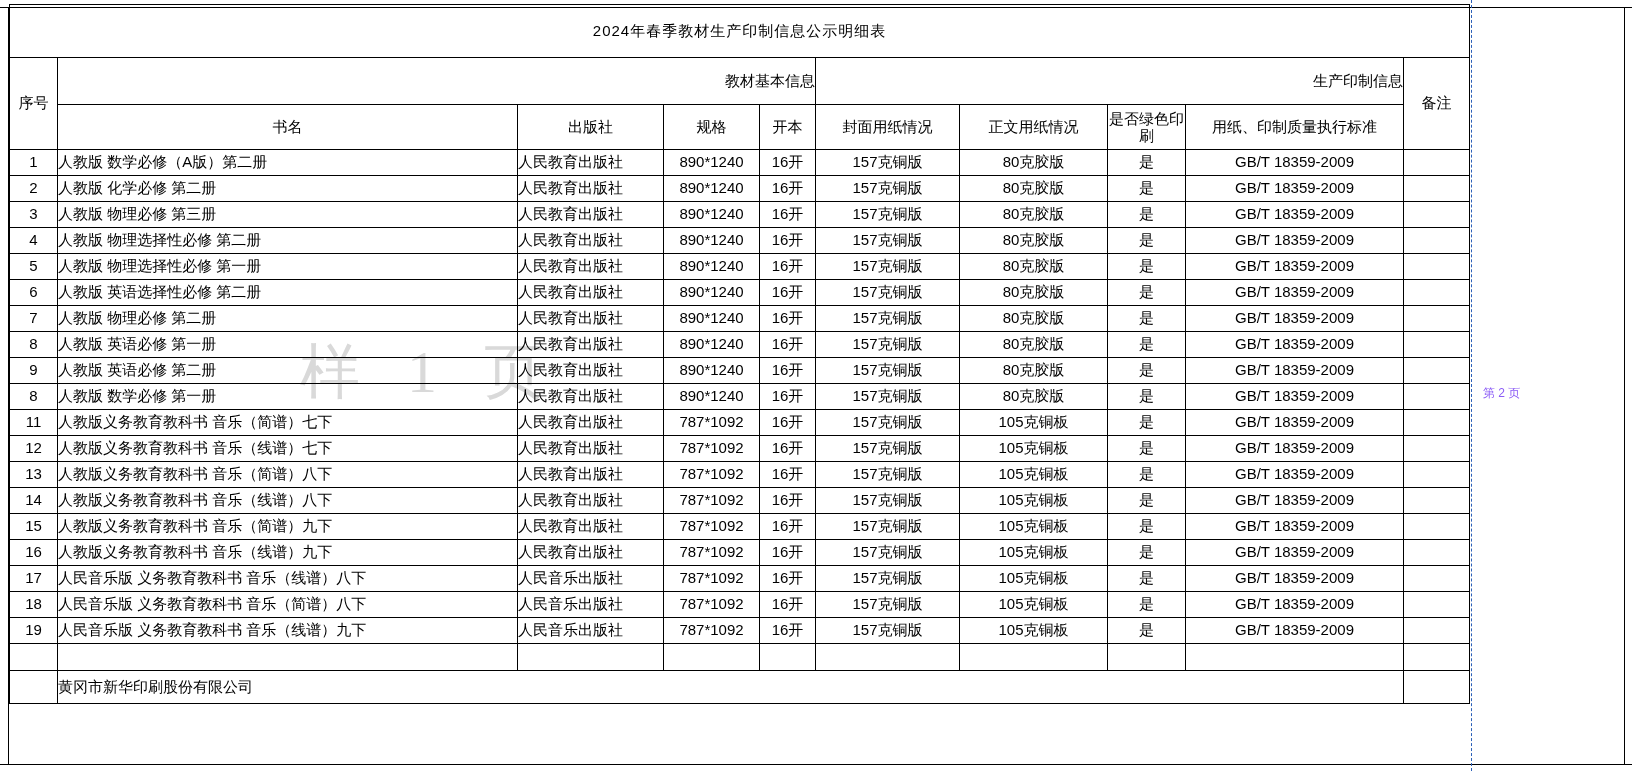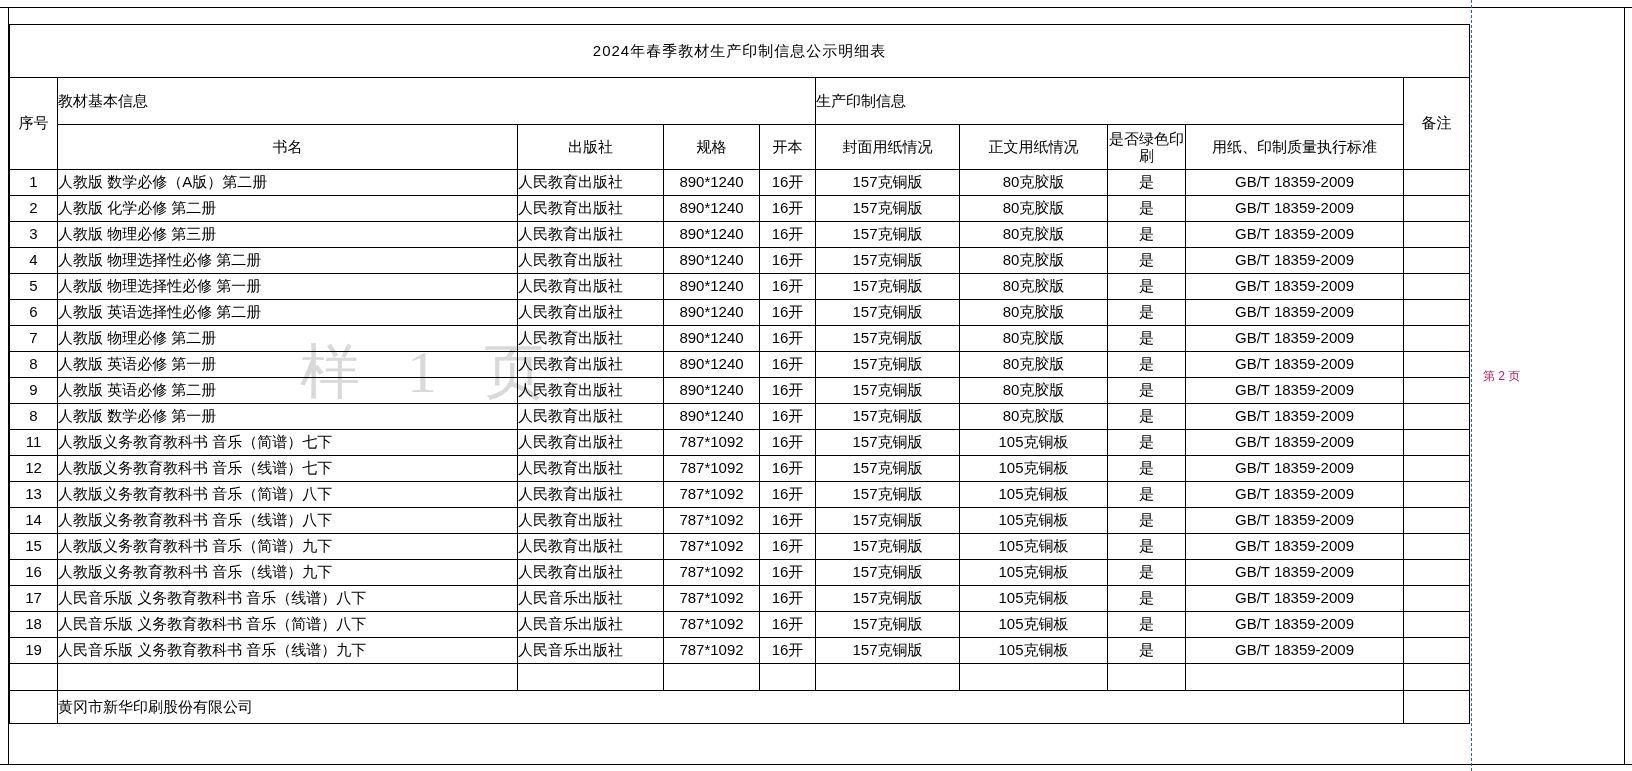--- a/index.html
+++ b/index.html
@@ -21,42 +21,42 @@
     top: 0;
     width: 1632px;
     height: 771px;
     box-sizing: border-box;
   }
   table.main {
     border-collapse: collapse;
     table-layout: fixed;
     width: 1460px;
     margin-left: 9px;
-    margin-top: 24px;
+    margin-top: 4px;
     border-radius: 6px;
   }
   table.main td, table.main th {
     border: 1px solid #000000;
     font-weight: normal;
     padding: 0;
     font-size: 15px;
     line-height: 1.1;
     vertical-align: middle;
     background: transparent;
   }
   .title-cell {
     height: 52px;
     text-align: center;
     font-size: 23px;
     font-weight: bold;
     letter-spacing: 1px;
   }
   .grp-head {
     height: 46px;
-    text-align: left;
+    text-align: right;
     font-size: 19px;
   }
   .sub-head {
     height: 44px;
     text-align: center;
     font-size: 17px;
   }
   .sub-head.small {
     font-size: 15px;
     line-height: 1.15;
@@ -107,23 +107,23 @@
     left: 1471px;
     top: 0;
     width: 0;
     height: 771px;
     border-left: 1px dashed #2b5fb8;
     z-index: 3;
   }
   #page-number {
     position: absolute;
     left: 1483px;
-    top: 368px;
+    top: 385px;
     font-size: 12px;
-    color: #be185d;
+    color: #8b5cf6;
     white-space: nowrap;
     z-index: 4;
   }
   
   #top-rule {
     position: absolute;
     left: 0;
     top: 7px;
     width: 1632px;
     height: 0;

